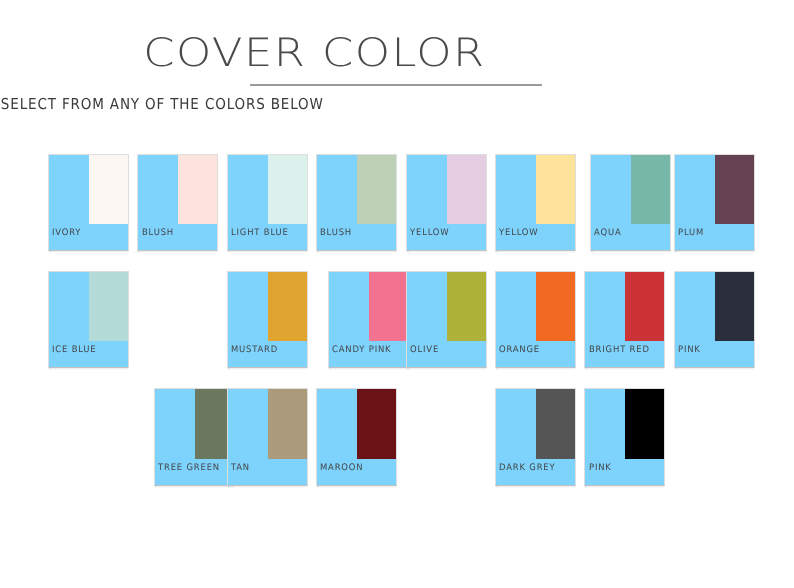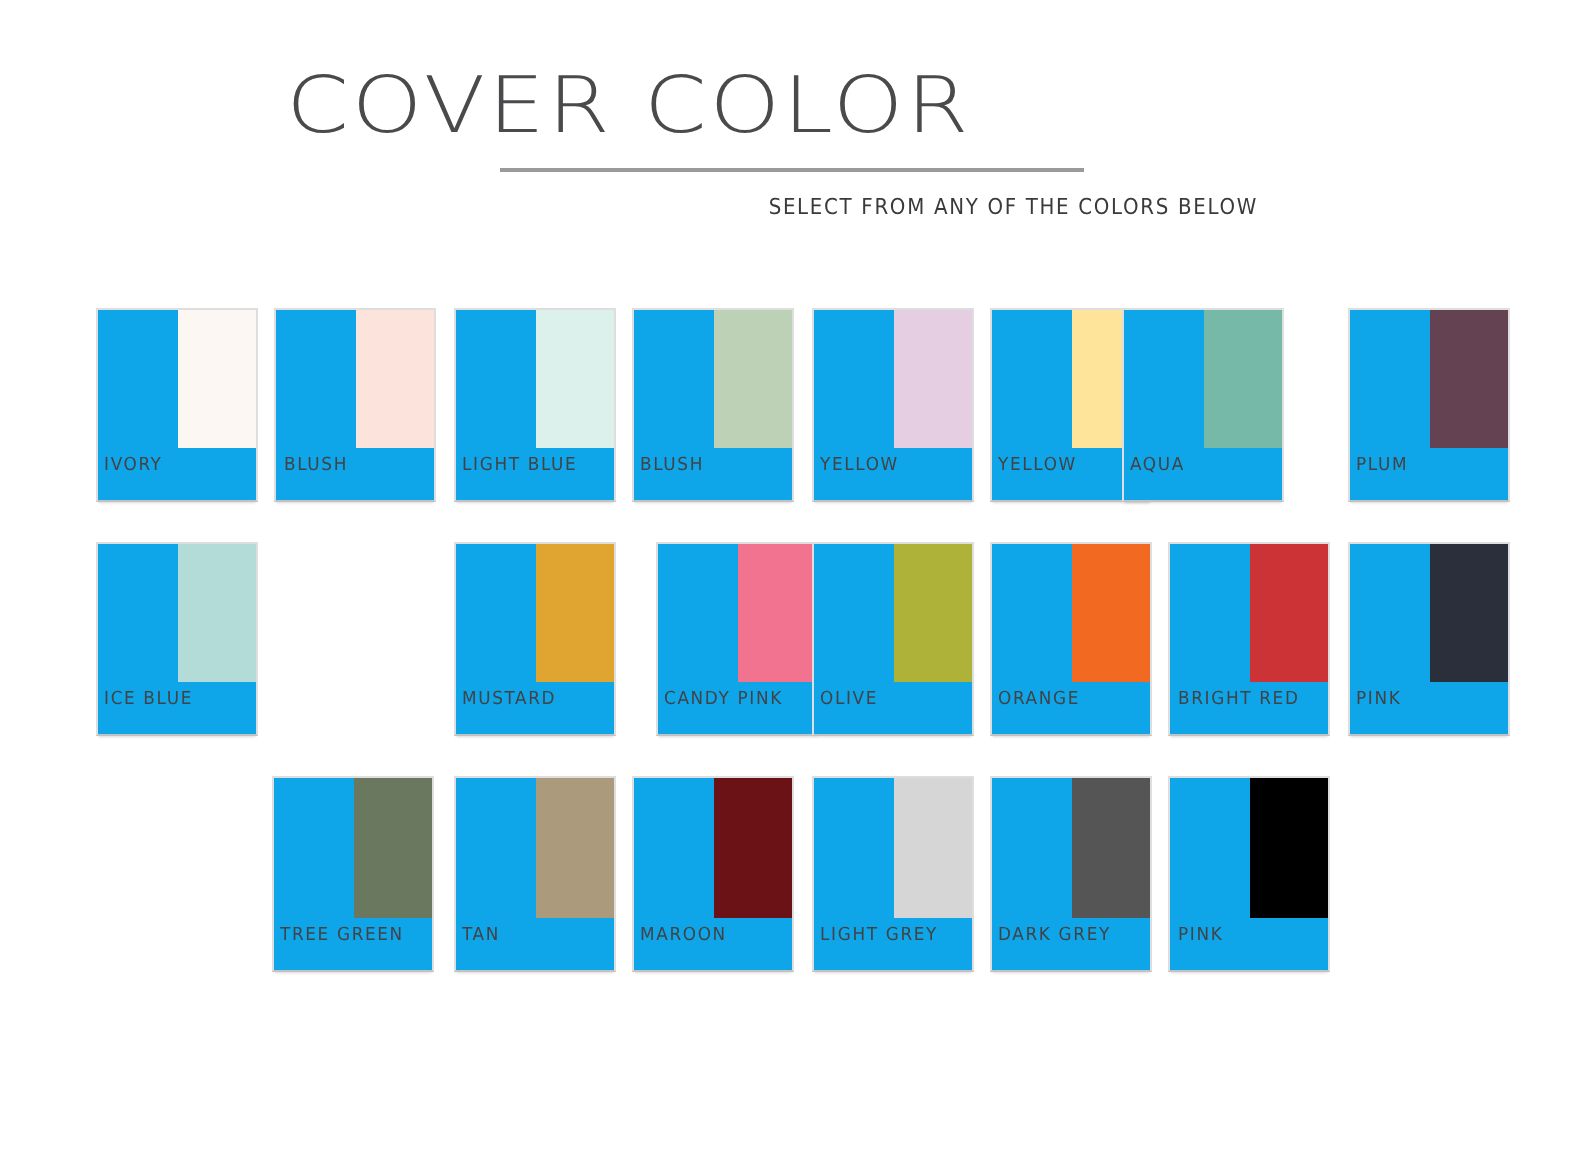--- a/index.html
+++ b/index.html
@@ -53,41 +53,41 @@
     height: 2px;
     background: #9a9a9a;
   }
   .subtitle {
     position: absolute;
     left: 0;
     right: 0;
     top: 97px;
     font-family: "DejaVu Sans", sans-serif;
     font-stretch: condensed;
-    font-size: 11px;
+    font-size: 15px;
     font-weight: 400;
     letter-spacing: 0.85px;
     text-indent: 0.85px;
     color: #3a3a3d;
     line-height: 14px;
     white-space: nowrap;
-    text-align: right;
+    text-align: left;
   }
   .grid {
     position: absolute;
     left: 0;
     top: 0;
     width: 794px;
     height: 588px;
   }
   .card {
     position: absolute;
     width: 81px;
     height: 97.5px;
-    background: #0ea5e9;
+    background: #7dd3fc;
     border: 1px solid #dedede;
     border-bottom: 1px solid #c2c2c2;
     box-shadow: 0 1.5px 1.5px -0.8px rgba(0, 0, 0, 0.22);
     box-sizing: border-box;
     padding-left: 40px;
   }
   .swatch {
     width: 100%;
     height: 69.5px;
     background: #ffffff;
@@ -137,21 +137,21 @@
       <div class="label">BLUSH</div>
     </div>
     <div class="card" style="left:405.6px;top:153.5px">
       <div class="swatch" style="background-color: rgb(229, 206, 226);"></div>
       <div class="label">YELLOW</div>
     </div>
     <div class="card" style="left:495.0px;top:153.5px">
       <div class="swatch" style="background-color: rgb(254, 228, 154);"></div>
       <div class="label">YELLOW</div>
     </div>
-    <div class="card" style="left:561px;top:153.5px">
+    <div class="card" style="left:590px;top:153.5px">
       <div class="swatch" style="background-color: rgb(119, 185, 168);"></div>
       <div class="label">AQUA</div>
     </div>
     <div class="card" style="left:673.8px;top:153.5px">
       <div class="swatch" style="background-color: rgb(101, 66, 82);"></div>
       <div class="label">PLUM</div>
     </div>
     <div class="card" style="left:48.0px;top:270.9px">
       <div class="swatch" style="background-color: rgb(179, 220, 216);"></div>
       <div class="label">ICE BLUE</div>
@@ -173,36 +173,32 @@
       <div class="label">ORANGE</div>
     </div>
     <div class="card" style="left:584.4px;top:270.9px">
       <div class="swatch" style="background-color: rgb(204, 51, 54);"></div>
       <div class="label">BRIGHT RED</div>
     </div>
     <div class="card" style="left:673.8px;top:270.9px">
       <div class="swatch" style="background-color: rgb(43, 47, 60);"></div>
       <div class="label">PINK</div>
     </div>
-    <div class="card" style="left:136px;top:388.4px">
+    <div class="card" style="left:154px;top:388.4px">
       <div class="swatch" style="background-color: rgb(107, 120, 96);"></div>
       <div class="label">TREE GREEN</div>
     </div>
     <div class="card" style="left:226.8px;top:388.4px">
       <div class="swatch" style="background-color: rgb(172, 154, 124);"></div>
       <div class="label">TAN</div>
     </div>
     <div class="card" style="left:316.2px;top:388.4px">
       <div class="swatch" style="background-color: rgb(107, 18, 23);"></div>
       <div class="label">MAROON</div>
     </div>
-    <div class="card" style="left:405.6px;top:388.4px">
-      <div class="swatch" style="background-color: rgb(214, 214, 214);"></div>
-      <div class="label">LIGHT GREY</div>
-    </div>
     <div class="card" style="left:495.0px;top:388.4px">
       <div class="swatch" style="background-color: rgb(85, 85, 85);"></div>
       <div class="label">DARK GREY</div>
     </div>
     <div class="card" style="left:584.4px;top:388.4px">
       <div class="swatch" style="background-color: rgb(0, 0, 0);"></div>
       <div class="label">PINK</div>
     </div>
   </div>
 

